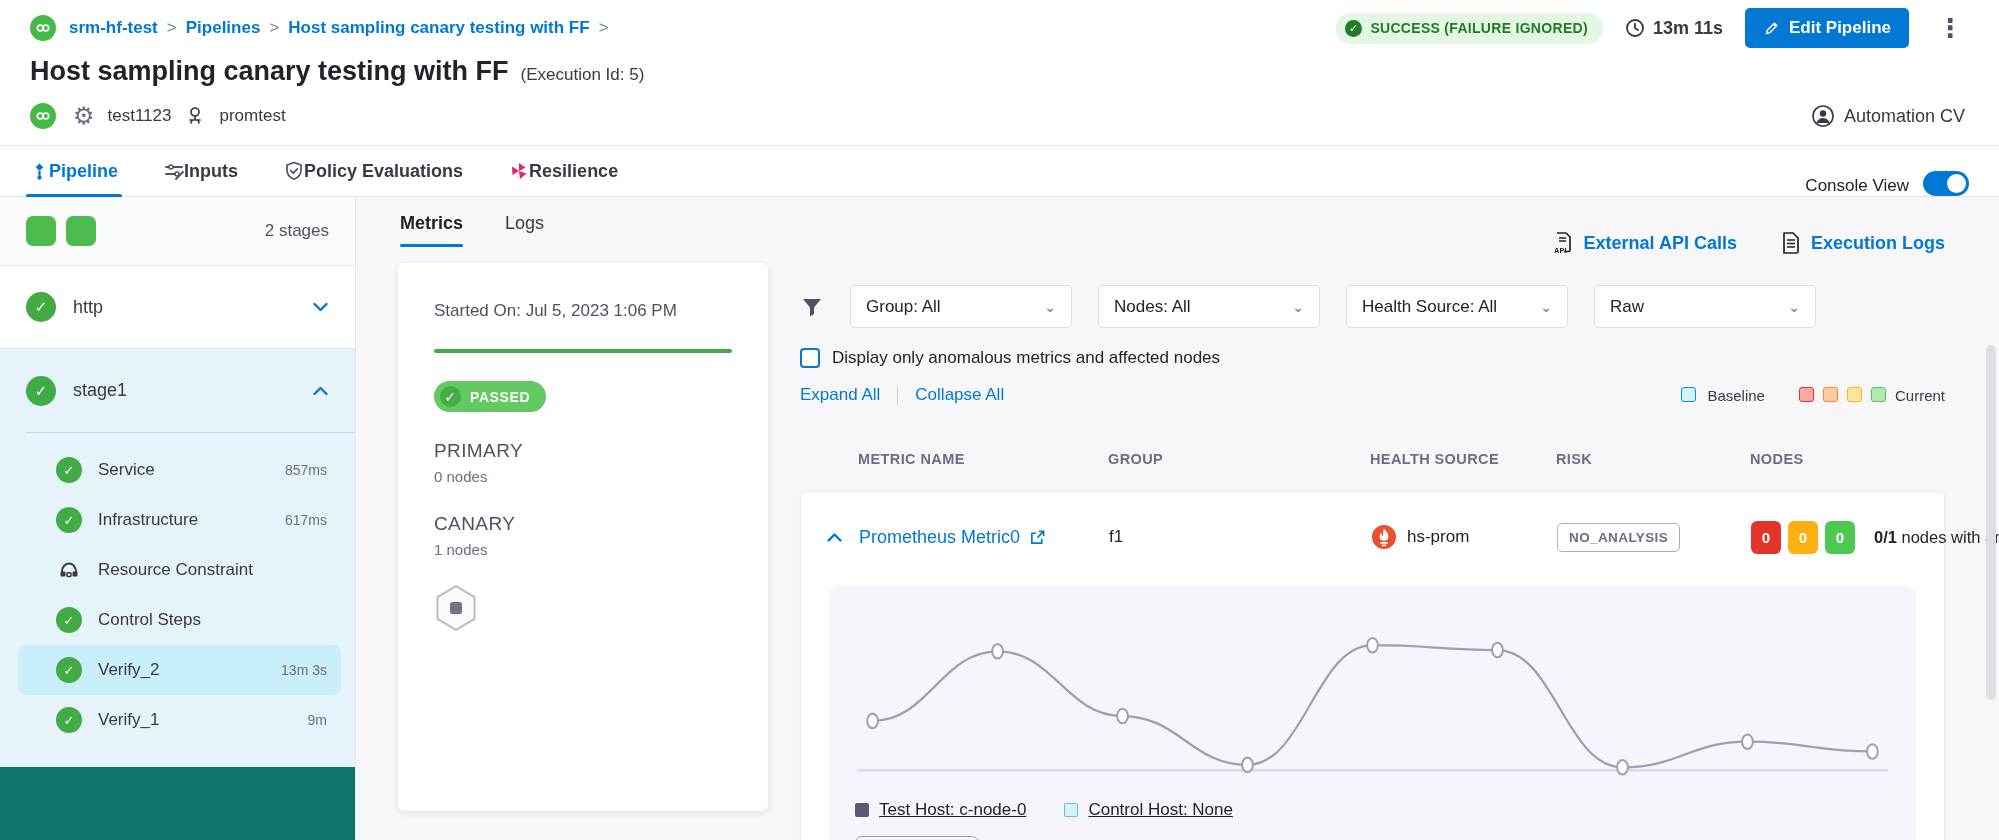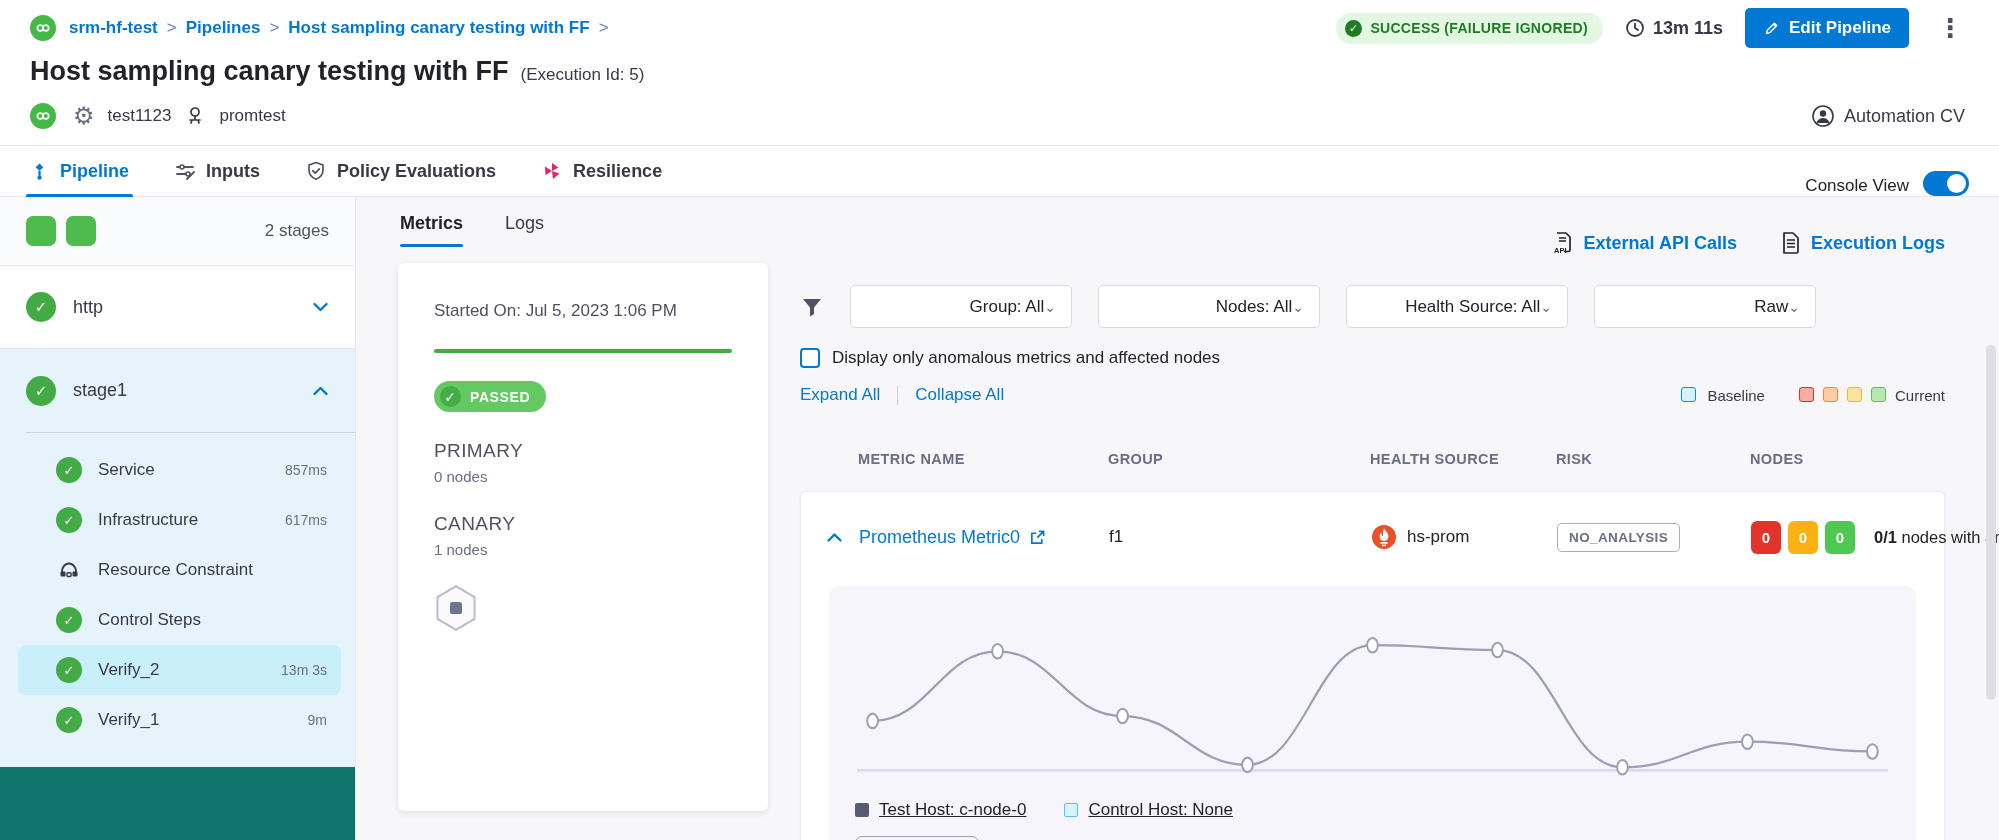--- a/index.html
+++ b/index.html
@@ -26,21 +26,21 @@
   .row2 { padding:12px 30px 0 30px; display:flex; align-items:baseline; gap:12px; }
   .row2 h1 { font-size:27px; font-weight:700; color:#22222A; }
   .execid { font-size:17px; color:#383946; }
 
   .row3 { display:flex; align-items:center; justify-content:space-between; padding:16px 34px 16px 30px; }
   .row3-left { display:flex; align-items:center; gap:13px; font-size:17px; color:#383946; }
   .gear { font-size:24px; color:#6B6D85; line-height:22px; }
   .row3-right { display:flex; align-items:center; gap:10px; font-size:18px; color:#383946; }
 
   .tabbar { border-top:1px solid #E6E6EB; border-bottom:1px solid #E6E6EB; height:52px; display:flex; align-items:stretch; padding:0 30px; gap:46px; }
-  .tab { display:flex; align-items:center; gap:11px; font-size:18px; font-weight:600; color:#383946; position:relative; cursor:pointer; }
+  .tab { display:flex; align-items:center; font-size:18px; font-weight:600; color:#383946; position:relative; cursor:pointer; }
   .tab.active { color:#0278D5; }
   .tab.active::after { content:""; position:absolute; left:-4px; right:-4px; bottom:-1px; height:3px; background:#0278D5; border-radius:2px 2px 0 0; }
   .tabbar-right { margin-left:auto; display:flex; align-items:flex-end; gap:14px; font-size:17px; color:#22222A; }
   .toggle { width:46px; height:25px; border-radius:13px; background:#0278D5; position:relative; cursor:pointer; }
   .toggle .knob { position:absolute; right:3px; top:3px; width:19px; height:19px; border-radius:50%; background:#fff; }
 
   
   .main { flex:1; display:flex; background:#F7F7FA; min-height:0; }
 
   
@@ -76,21 +76,21 @@
   .group-label { margin-top:28px; font-size:19px; color:#4F5162; letter-spacing:.4px; }
   .group-sub { margin-top:6px; font-size:15px; color:#6B6D85; }
   .group-label.canary { }
   .hex-wrap { margin-top:26px; }
 
   
   .right { flex:1; padding:0 54px 0 10px; min-width:0; }
   .links-row { display:flex; justify-content:flex-end; gap:44px; margin-top:34px; }
   .doc-link { display:flex; align-items:center; gap:10px; font-size:18px; font-weight:700; color:#0278D5; text-decoration:none; cursor:pointer; }
   .filters-row { margin-top:30px; display:flex; align-items:center; gap:26px; }
-  .dropdown { width:222px; height:43px; background:#fff; border:1px solid #D9DAE5; border-radius:5px; display:flex; align-items:center; justify-content:flex-end; padding:0 15px; font-size:17px; color:#22222A; cursor:pointer; }
+  .dropdown { width:222px; height:43px; background:#fff; border:1px solid #D9DAE5; border-radius:5px; display:flex; align-items:center; justify-content:space-between; padding:0 15px; font-size:17px; color:#22222A; cursor:pointer; }
   .dd-chev { color:#6B6D85; font-size:14px; }
   .check-row { margin-top:20px; display:flex; align-items:center; gap:12px; font-size:17px; color:#22222A; }
   .checkbox { width:20px; height:20px; border:2px solid #0278D5; border-radius:4px; background:#fff; cursor:pointer; }
   .expand-row { margin-top:17px; display:flex; align-items:center; font-size:17px; }
   .expand-row a { color:#0278D5; text-decoration:none; cursor:pointer; }
   .vdiv { width:1px; height:19px; background:#CDCEDC; margin:0 17px; }
   .legend { margin-left:auto; display:flex; align-items:flex-start; gap:9px; font-size:15px; color:#383946; }
   .lg-sq { width:15px; height:15px; border-radius:3px; }
   .lg-baseline { background:#D4F1FC; border:1.5px solid #0092E4; margin-right:2px; }
   .lg-gap { width:16px; }

